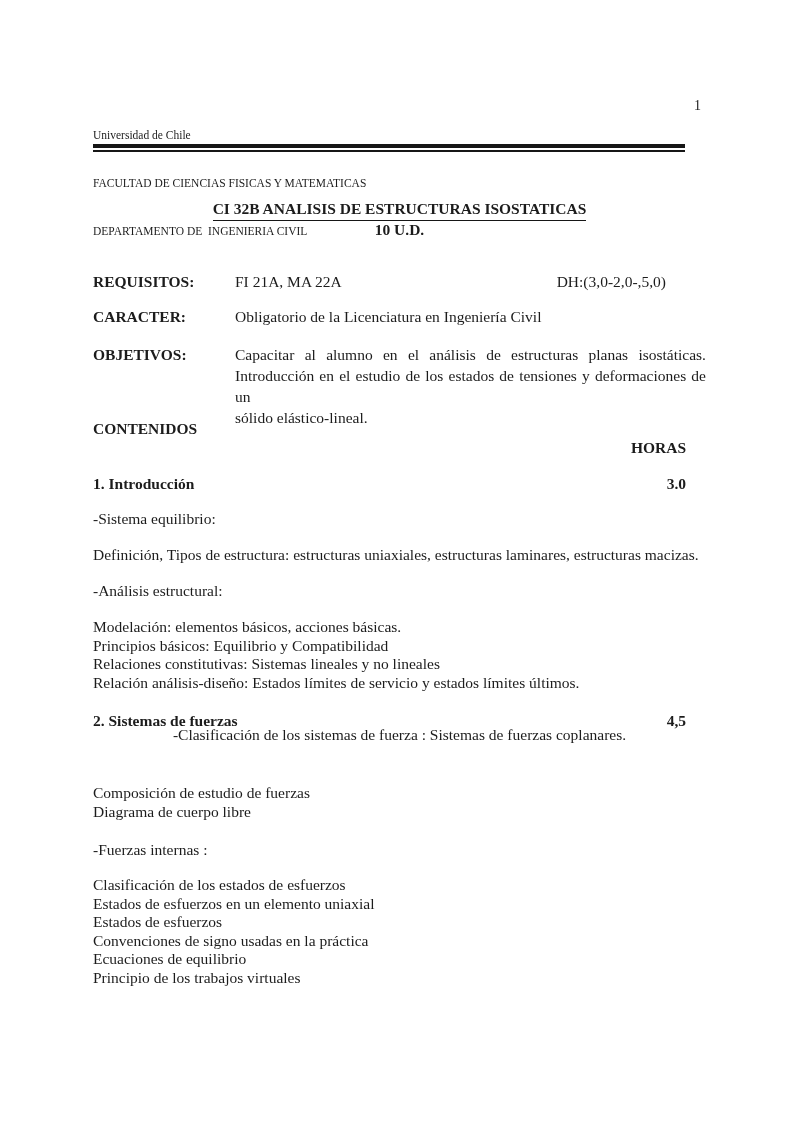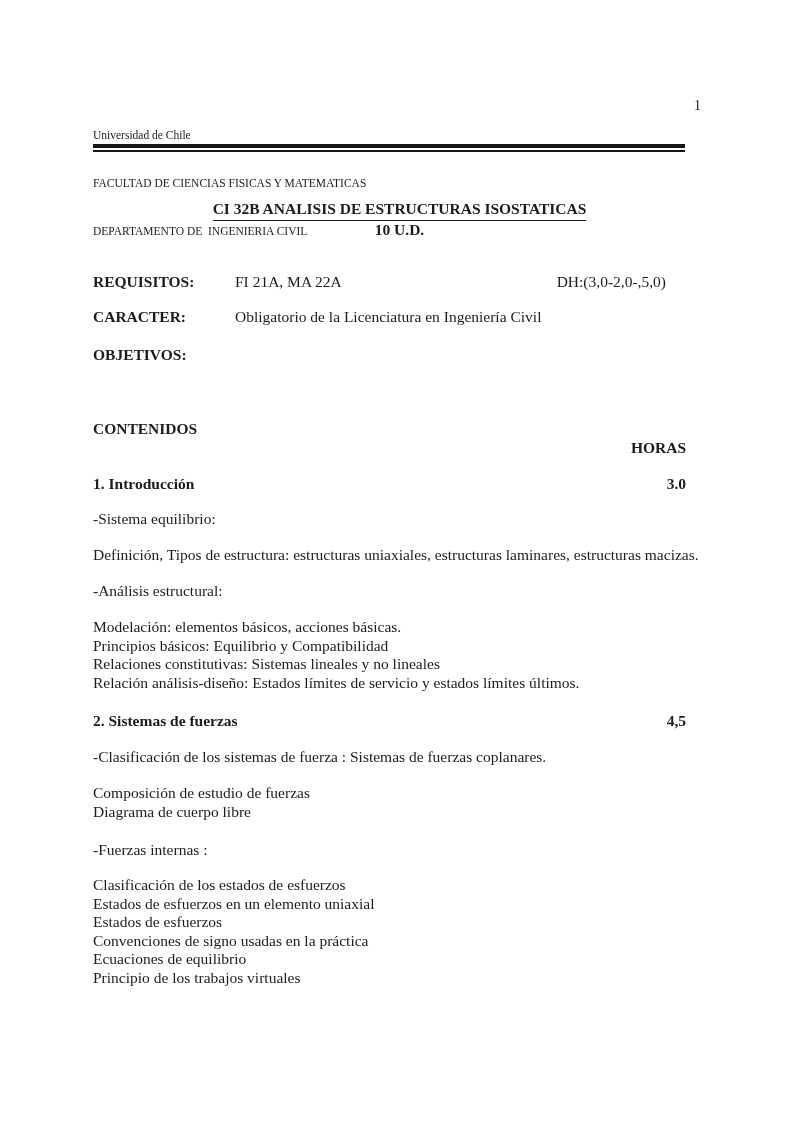--- a/index.html
+++ b/index.html
@@ -45,21 +45,21 @@
   .horas-h { top: 439px; text-align: right; padding-right: 20px; box-sizing: border-box; font-weight: bold; }
   .sec-row { font-weight: bold; white-space: nowrap; }
   .sec-horas { position: absolute; right: 20px; top: 0; }
   .sec1 { top: 475px; }
   .sec2 { top: 712px; }
   .line { white-space: nowrap; }
   .p-s1-a { top: 510px; }
   .p-s1-b { top: 546px; }
   .p-s1-c { top: 582px; }
   .p-s1-d { top: 618px; }
-  .p-s2-a { top: 748px; }
+  .p-s2-a { top: 726px; text-align: center; }
   .p-s2-b { top: 784px; }
   .p-s2-c { top: 841px; }
   .p-s2-d { top: 876px; }
 </style>
 </head>
 <body>
 
 <div class="page">
 
   <div class="abs hdr">
@@ -78,21 +78,25 @@
   <div class="abs info-row row-req">
     <span class="lbl">REQUISITOS:</span><span>FI 21A, MA 22A</span>
     <span class="dh"><span class="bold">DH:</span><span>(3,0-2,0-,5,0)</span></span>
   </div>
 
   <div class="abs info-row row-car">
     <span class="lbl">CARACTER:</span><span class="bold">Obligatorio de la Licenciatura en Ingeniería Civil</span>
   </div>
 
   <div class="abs row-obj">
-    <span class="lbl">OBJETIVOS:</span>
+    <span class="lbl">OBJETIVOS:</span><span class="obj-text">
+      <span class="just" style="display:block">Capacitar al alumno en el análisis de estructuras planas isostáticas.</span>
+      <span class="just" style="display:block">Introducción en el estudio de los estados de tensiones y deformaciones de un</span>
+      <span style="display:block">sólido elástico-lineal.</span>
+    </span>
   </div>
 
   <div class="abs contenidos-h">CONTENIDOS</div>
   <div class="abs horas-h">HORAS</div>
 
   <div class="abs sec-row sec1">
     <span>1. Introducción</span>
     <span class="sec-horas">3.0</span>
   </div>
   <div class="abs p-s1-a">

